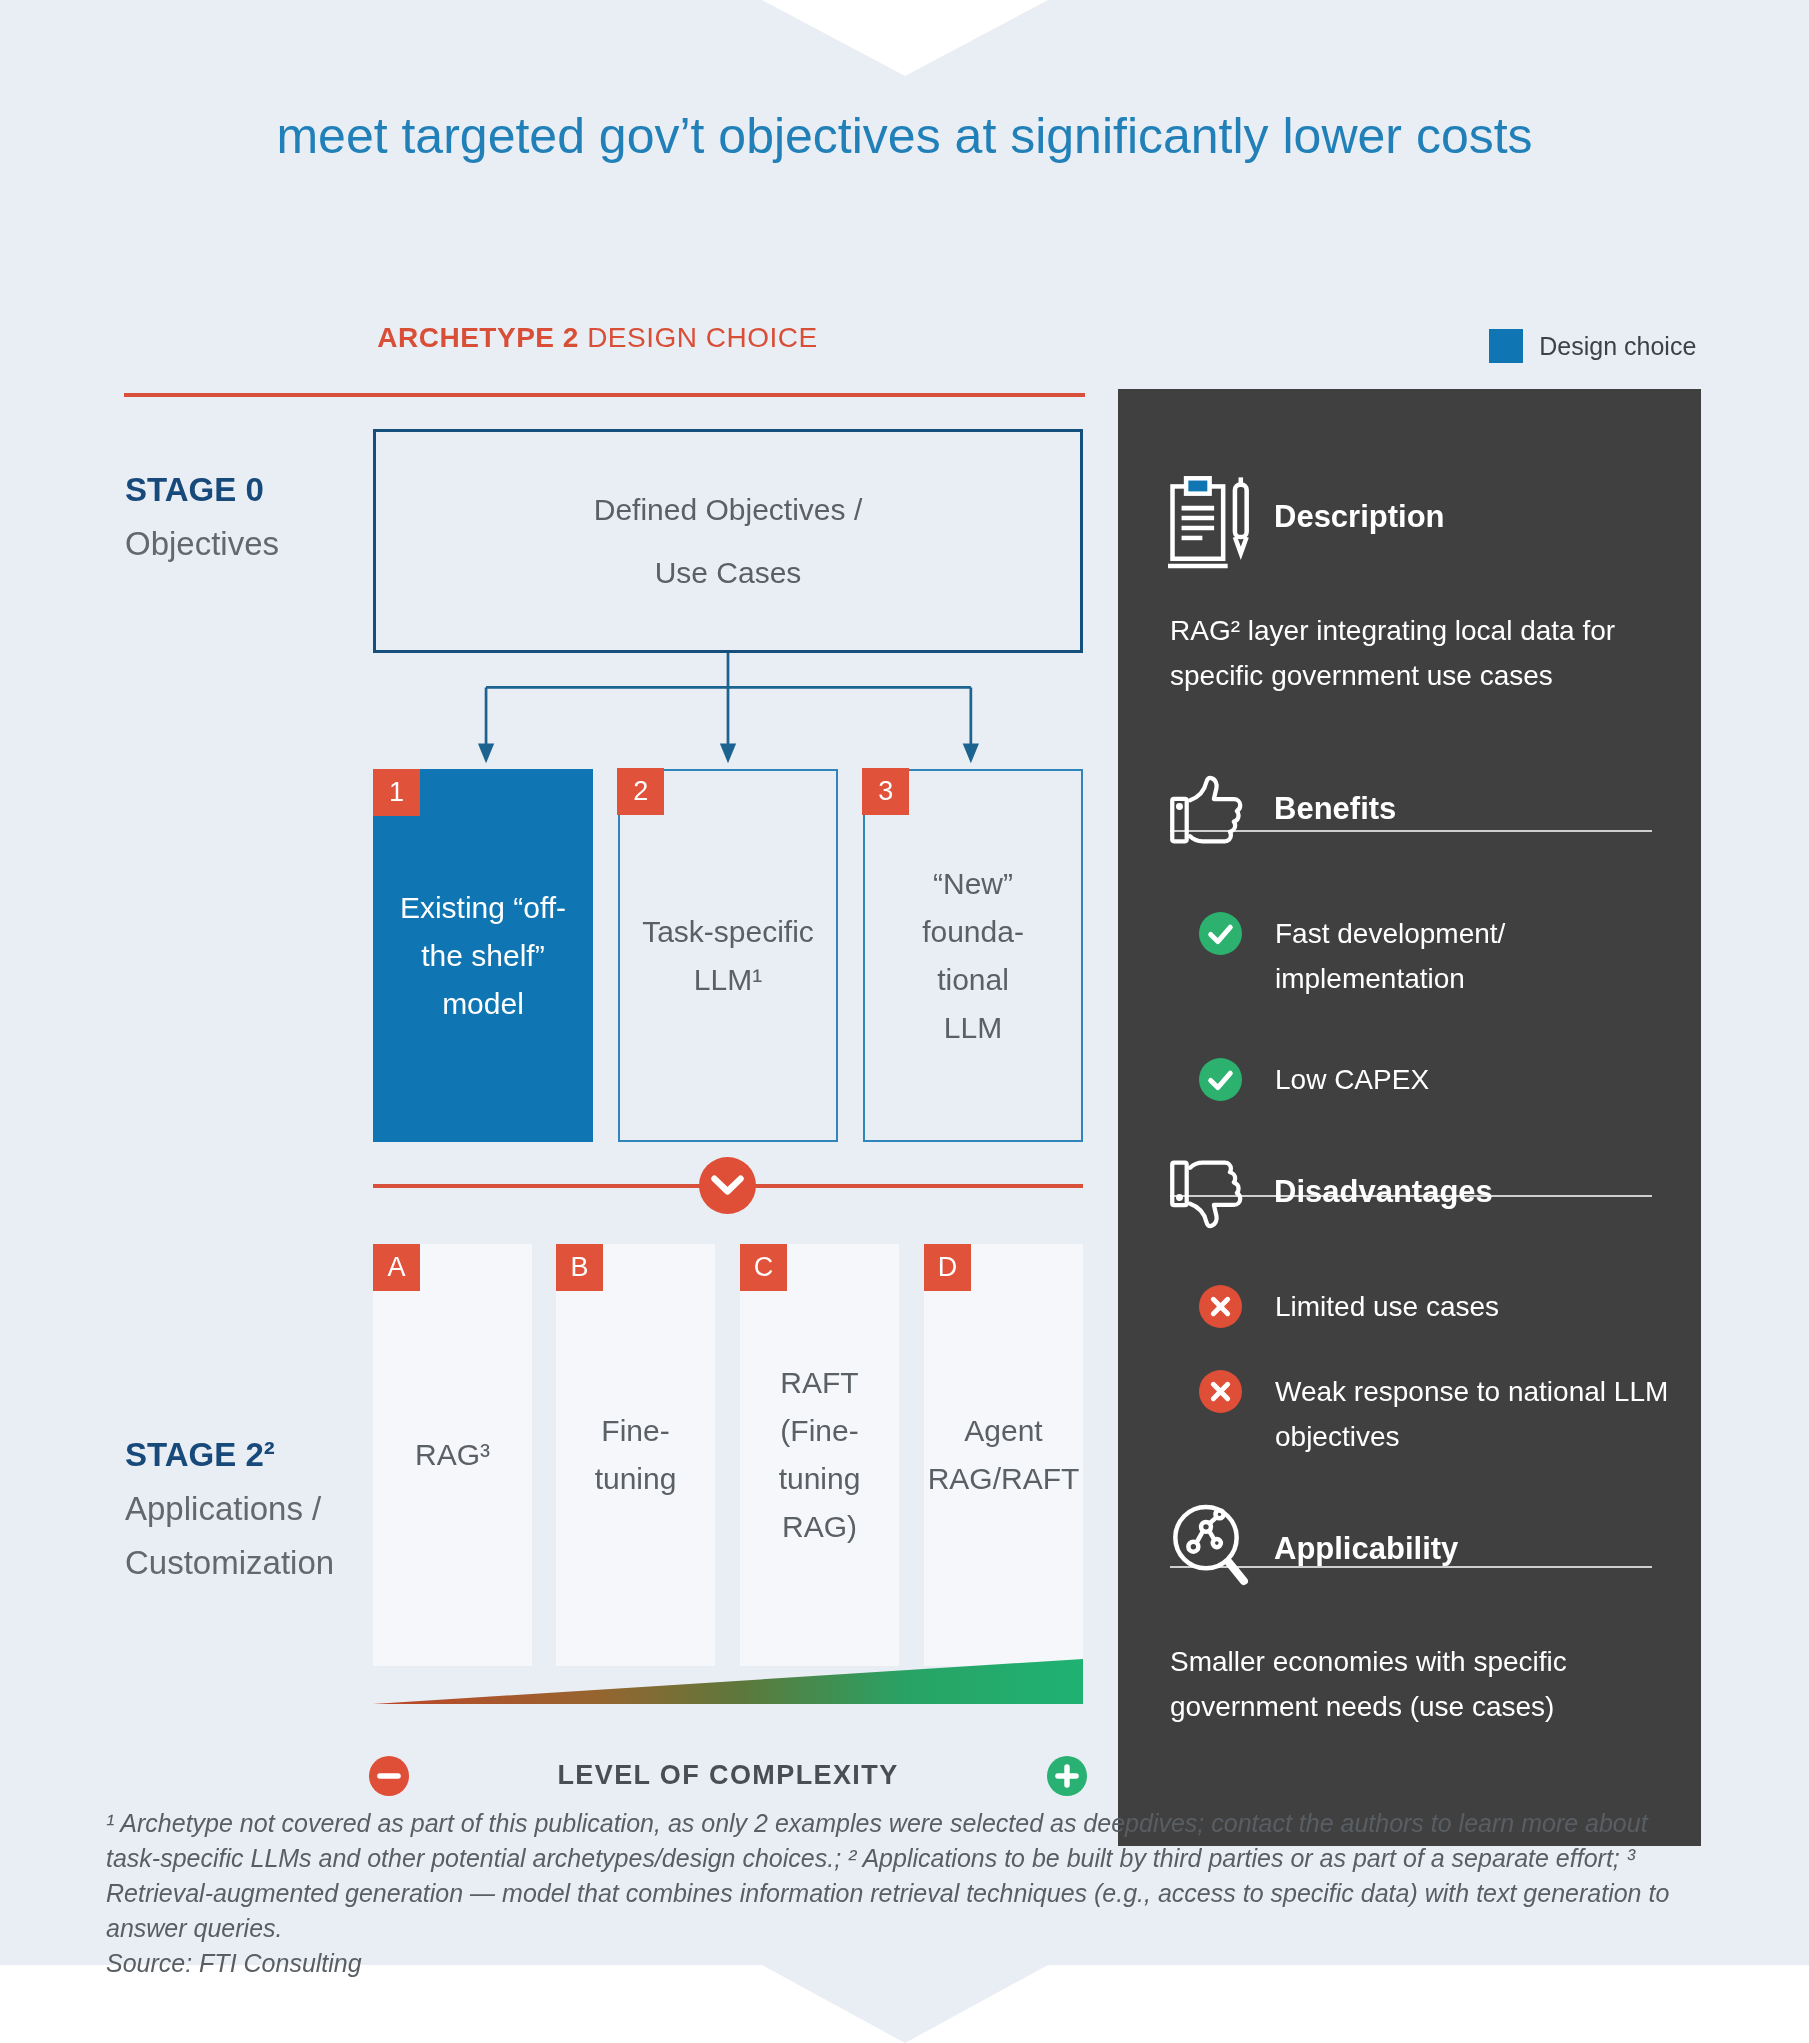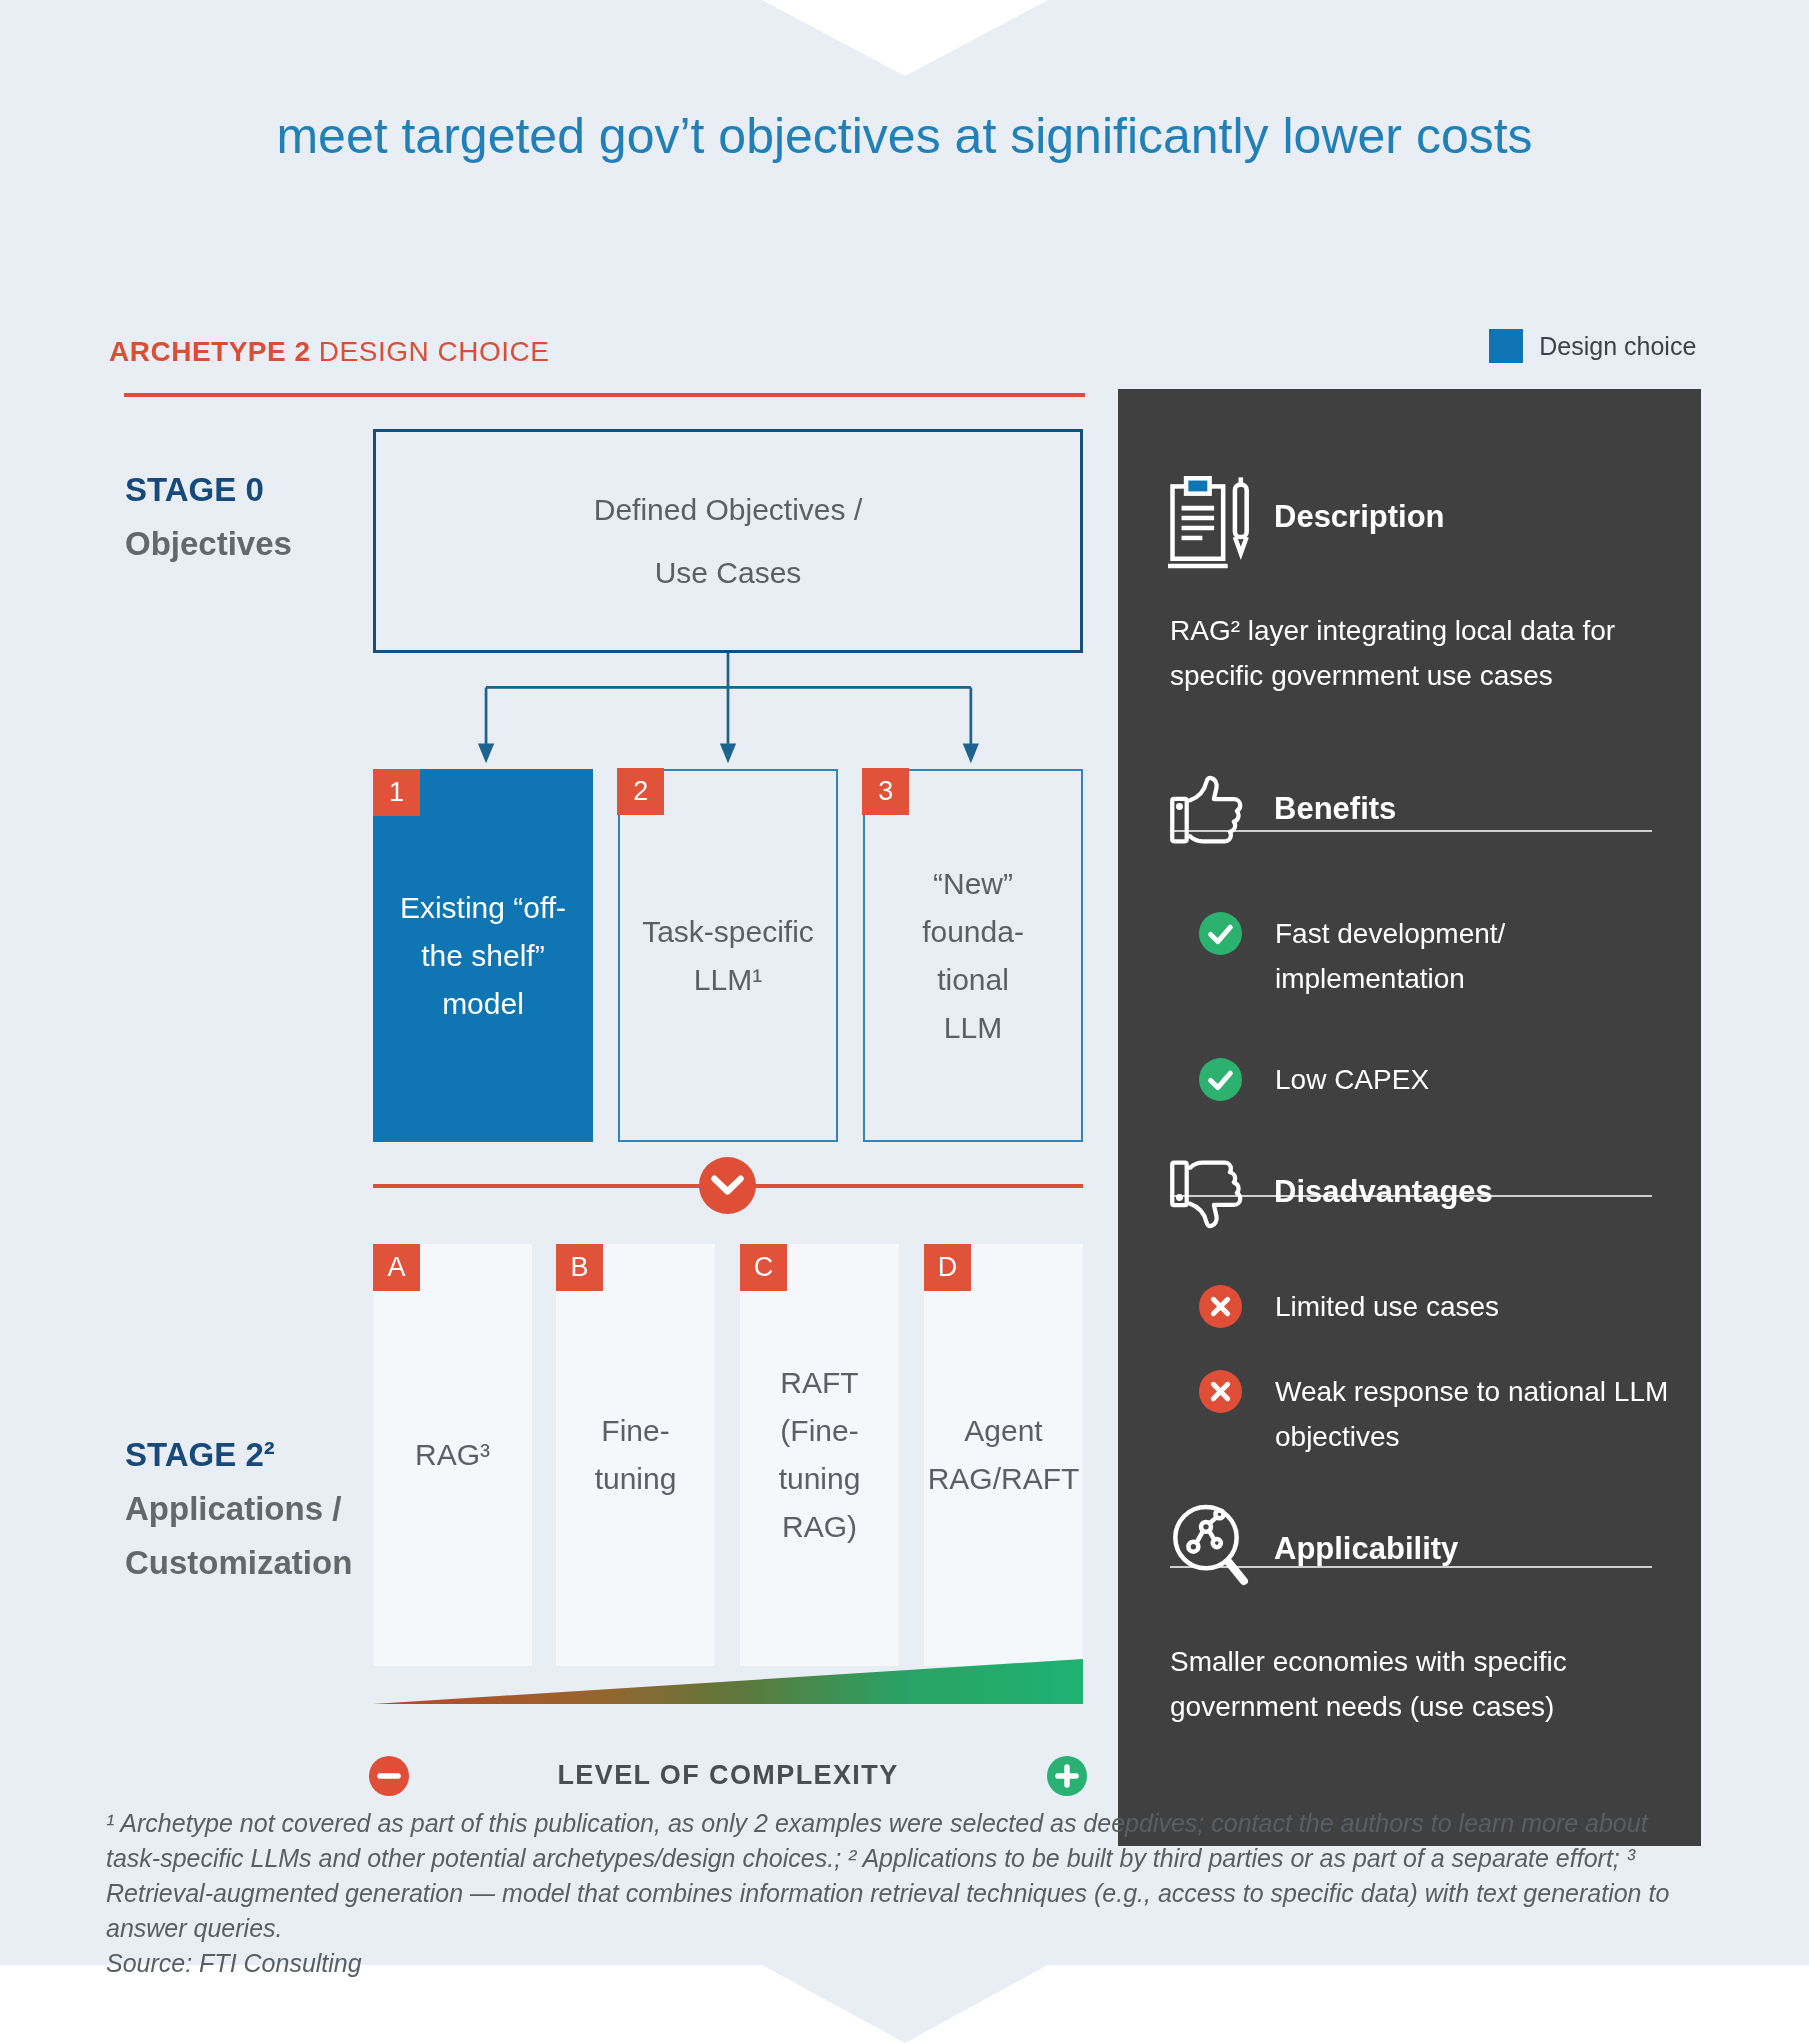--- a/index.html
+++ b/index.html
@@ -8,32 +8,32 @@
   .bg{position:absolute;left:0;top:0;width:1809px;height:1965px;background:#e9edf4;}
   .notch-top{position:absolute;left:762px;top:0;width:286px;height:76px;background:#ffffff;
              clip-path:polygon(0 0,100% 0,50% 100%);}
   .notch-bottom{position:absolute;left:762px;top:1965px;width:286px;height:78px;background:#e9edf4;
              clip-path:polygon(0 0,100% 0,50% 100%);}
 
   .title{position:absolute;left:0;top:101px;width:100%;text-align:center;
          font-size:50px;line-height:71px;color:#2280b9;font-weight:400;}
   .title b{color:#1270ad;font-weight:700;}
 
-  .arch-header{position:absolute;left:109px;top:336px;width:977px;
+  .arch-header{position:absolute;left:109px;top:322px;width:977px;text-align:center;
                font-size:28px;letter-spacing:0.5px;color:#d94e36;}
   .arch-header .bold{font-weight:700;}
   .arch-rule{position:absolute;left:124px;top:393px;width:961px;height:3.6px;background:#d9503a;}
 
   .legend{position:absolute;left:1489px;top:329px;display:flex;align-items:center;gap:16.3px;}
   .legend-swatch{width:34px;height:34px;background:#0f76b3;}
   .legend-label{font-size:25px;color:#3e4246;}
 
   .stage-label{position:absolute;left:125px;width:271px;}
   .stage-label .t{font-size:33px;font-weight:700;color:#17497a;line-height:54px;}
-  .stage-label .s{font-size:33px;font-weight:700;color:#64676b;line-height:54px;}
+  .stage-label .s{font-size:33px;font-weight:400;color:#64676b;line-height:54px;}
   #stage0-label{top:463px;} #stage1-label{top:876px;} #stage2-label{top:1384px;margin-top:44px;}
 
   .stage0-box{position:absolute;left:373px;top:429px;width:710px;height:224px;
       border:3.6px solid #15507d;box-sizing:border-box;display:flex;flex-direction:column;
       align-items:center;justify-content:center;gap:29px;font-size:30px;color:#5b6065;text-align:center;}
 
   .flow-svg{position:absolute;left:373px;top:651px;width:710px;height:118px;}
 
   .s1-box{position:absolute;top:769px;width:220px;height:373px;box-sizing:border-box;
       display:flex;align-items:center;justify-content:center;text-align:center;

